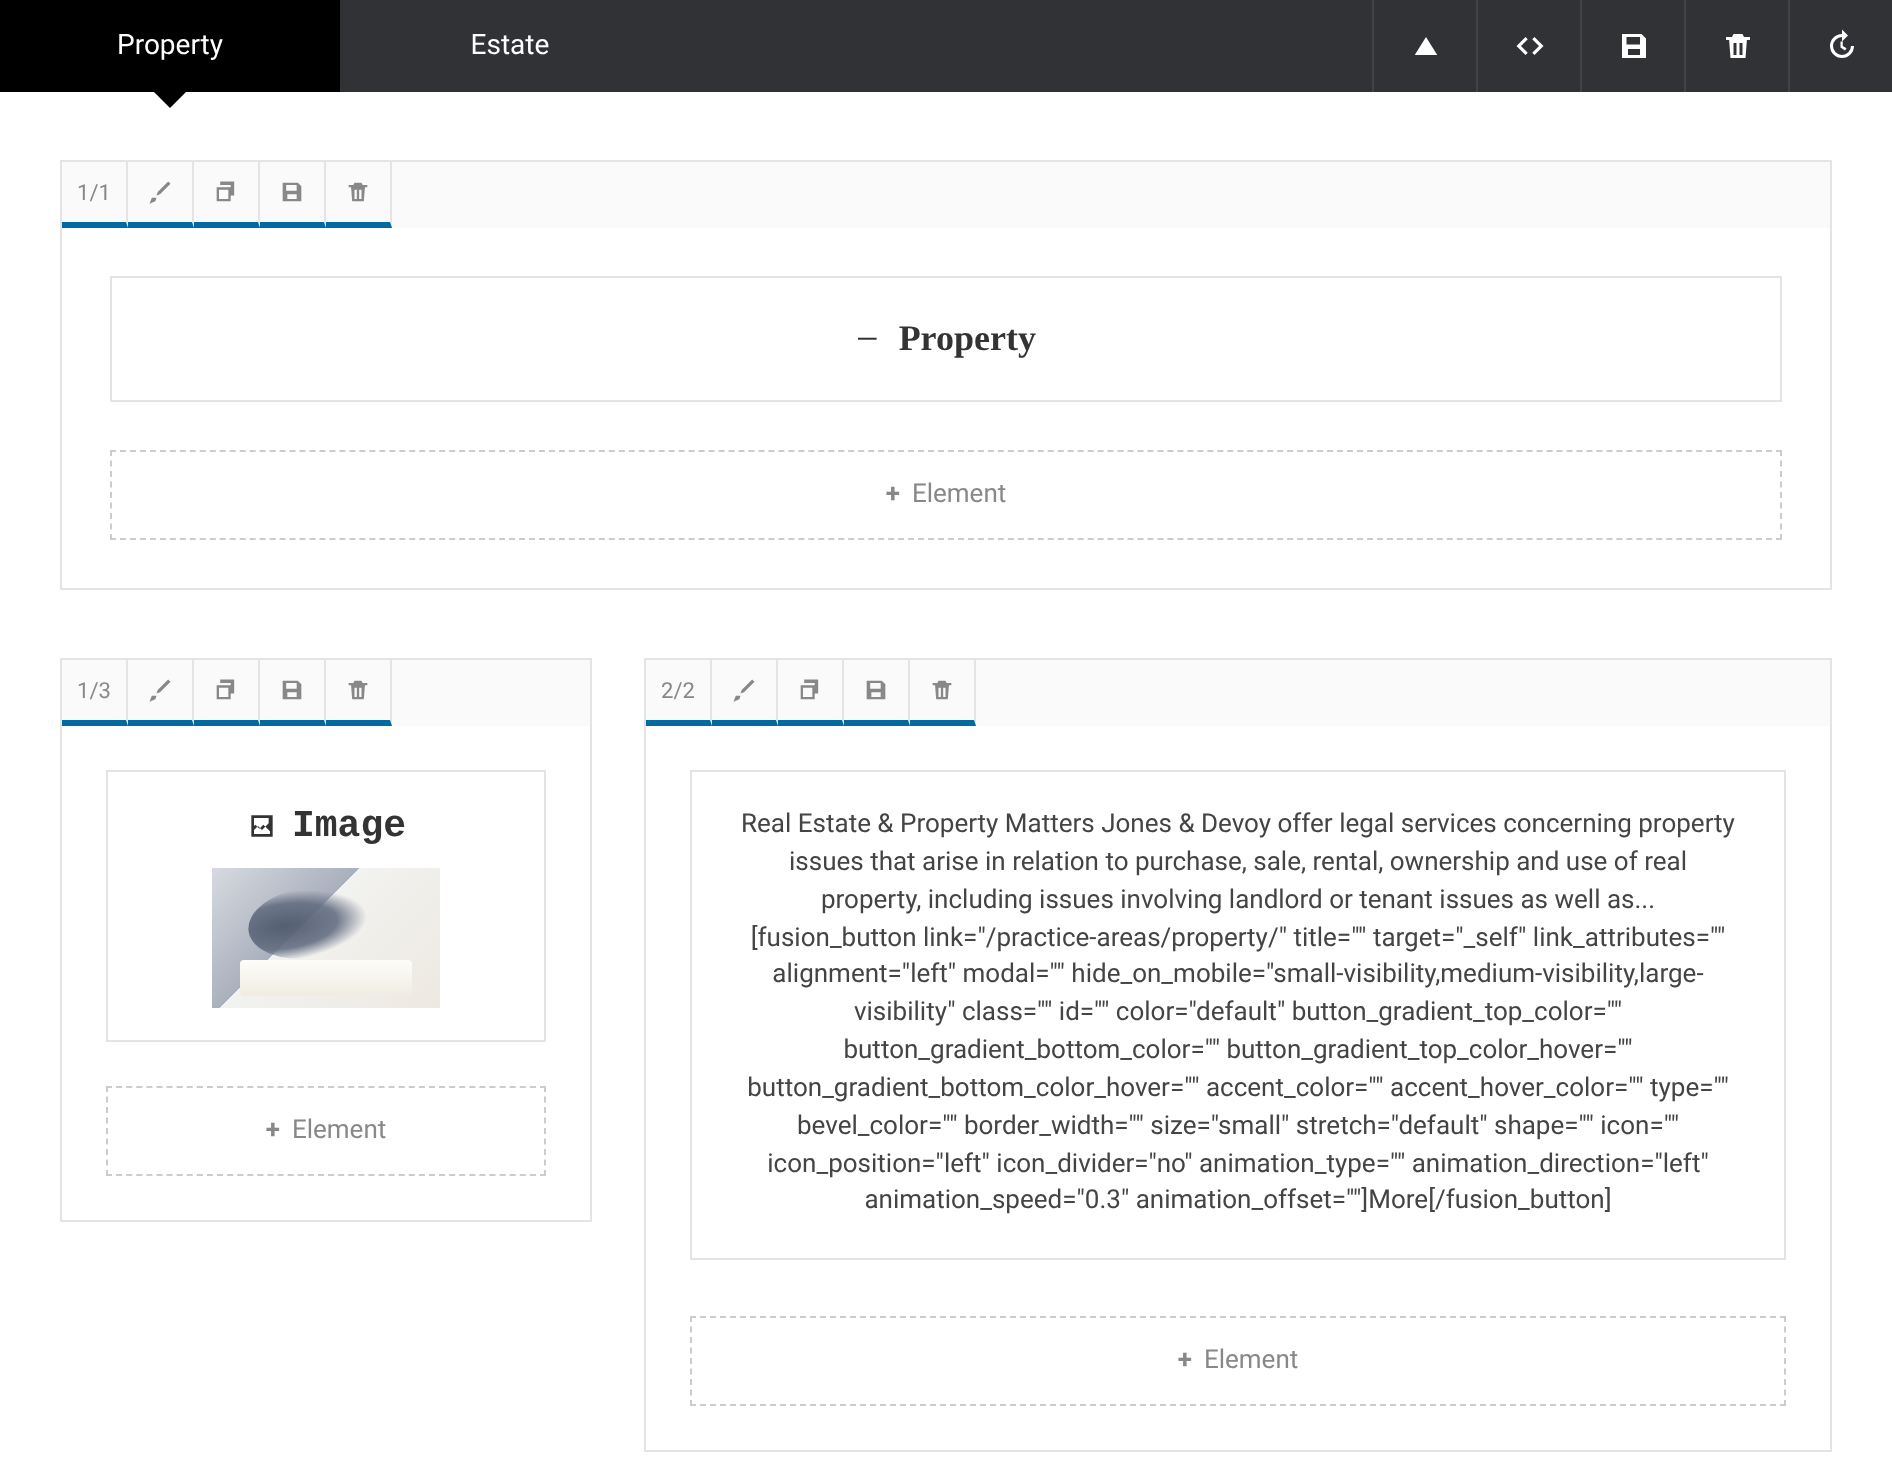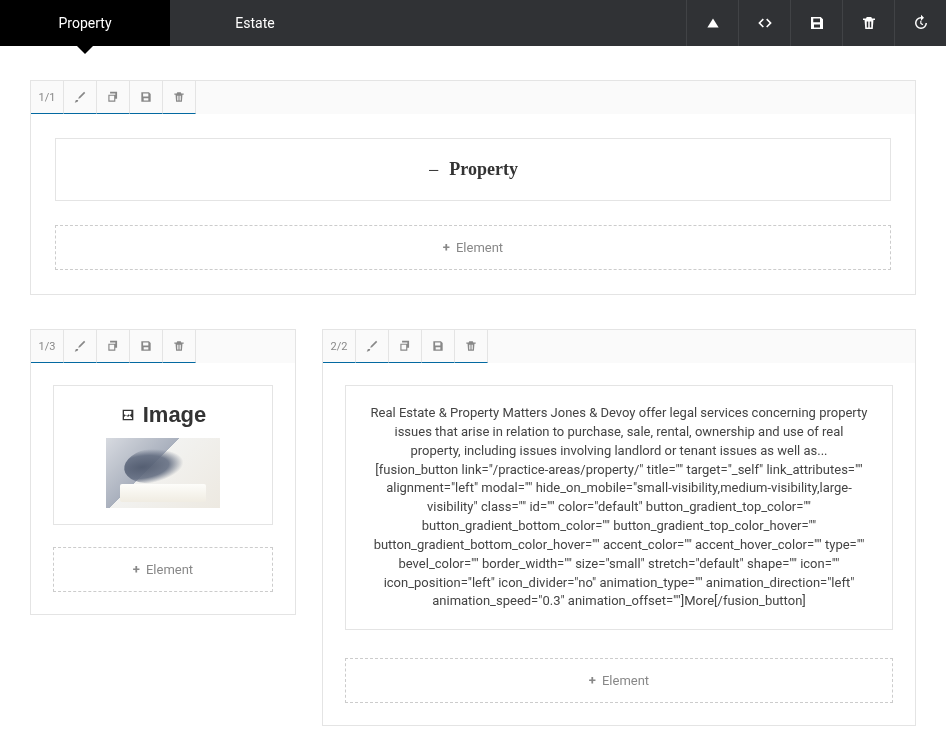--- a/index.html
+++ b/index.html
@@ -60,21 +60,21 @@
   display: flex;
   background: #fafafa;
 }
 .col-btn {
   width: 33px;
   height: 33px;
   display: flex;
   align-items: center;
   justify-content: center;
   border-right: 1px solid #e4e4e4;
-  border-bottom: 1px solid #0369a1;
+  border-bottom: 3px solid #0369a1;
   cursor: pointer;
   font-size: 11px;
   color: #888;
 }
 .col-btn svg, .col-btn .icon { width: 14px; height: 14px; fill: #888; color: #888; }
 .section-body { padding: 24px; background: #fff; }
 .element-box {
   border: 1px solid #e4e4e4;
   text-align: center;
   padding: 20px;
@@ -116,22 +116,22 @@
   padding: 22px;
   background: #fff;
 }
 .image-card {
   border: 1px solid #e4e4e4;
   text-align: center;
   padding: 16px 12px;
   margin-bottom: 22px;
 }
 .image-title {
-  font-family: Liberation Sans, sans-serif;
-  font-size: 22px;
+  font-family: Liberation Mono, monospace;
+  font-size: 19px;
   font-weight: bold;
   display: flex;
   align-items: center;
   justify-content: center;
   gap: 7px;
   margin-bottom: 10px;
 }
 .img-thumb {
   width: 114px;
   height: 70px;

